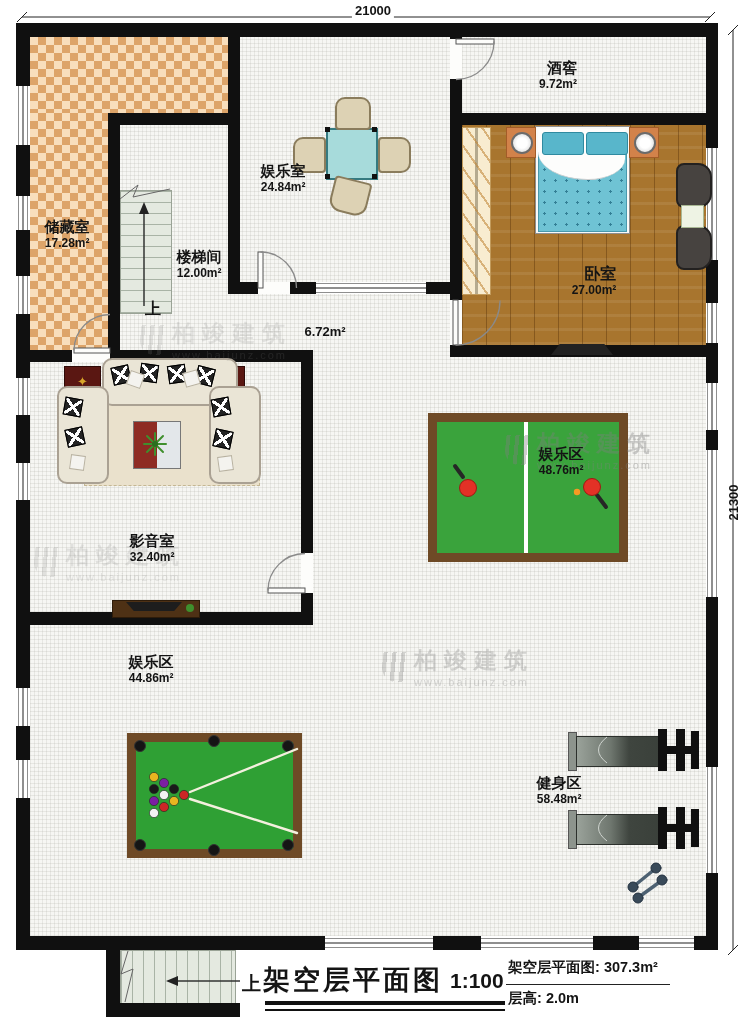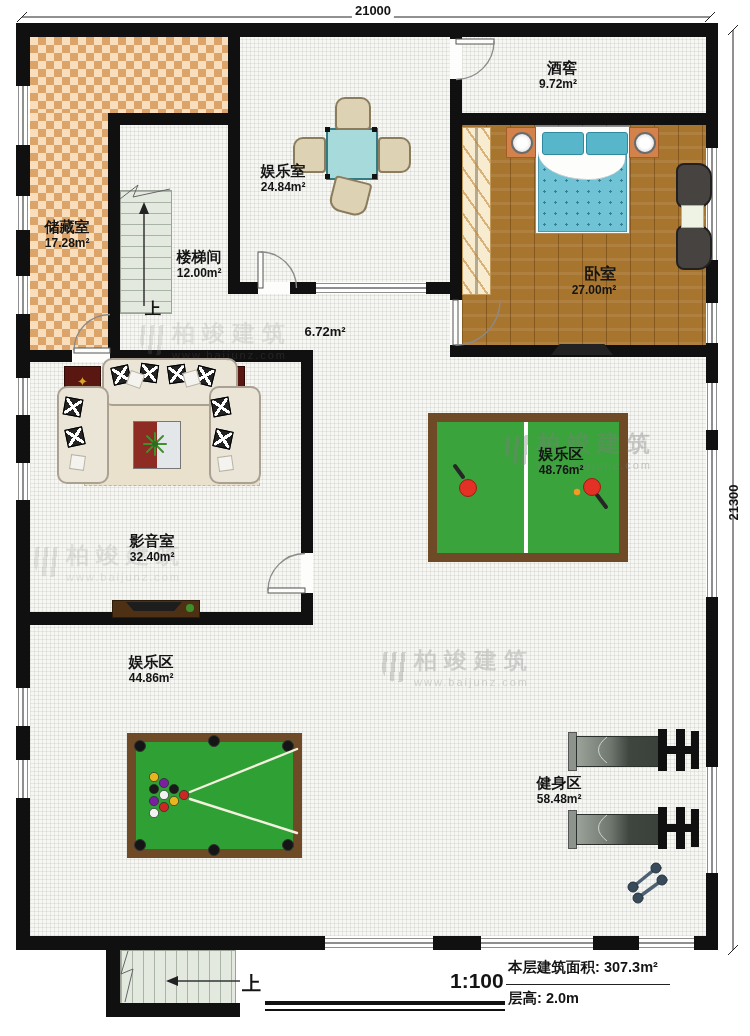--- a/index.html
+++ b/index.html
@@ -318,25 +318,26 @@
   </div>
   <div class="rlabel" style="left:325px;top:324px;">
     <div class="rarea" style="font-size:13px;">6.72m²</div>
   </div>
   <div class="tb" style="left:145px;top:299px;font-size:16px;">上</div>
   <div class="tb" style="left:242px;top:971px;font-size:19px;">上</div>
 
   <div class="dimlabel" style="left:373px;top:3px;transform:translateX(-50%);">21000</div>
   <div class="dimlabel" style="left:712px;top:495px;transform:rotate(-90deg);background:transparent;">21300</div>
 
+  <div class="tb" style="left:263px;top:962px;font-size:27px;letter-spacing:3px;">架空层平面图</div>
   <div style="position:absolute;left:265px;top:1001px;width:240px;height:4px;background:#111;"></div>
   <div style="position:absolute;left:265px;top:1009px;width:240px;height:2px;background:#111;"></div>
   <div class="tb" style="left:450px;top:969px;font-size:21px;font-weight:600;">1:100</div>
   <div class="tb" style="left:508px;top:958px;font-size:14.5px;">
-    <span>本层建筑面积:</span>
+    <span>架空层平面图:</span>
     <span>307.3m²</span>
   </div>
   <div style="position:absolute;left:506px;top:984px;width:164px;height:1px;background:#222;"></div>
   <div class="tb" style="left:508px;top:989px;font-size:14.5px;">
     <span>层高:</span>
     <span>2.0m</span>
   </div>
 
 </div>
 

